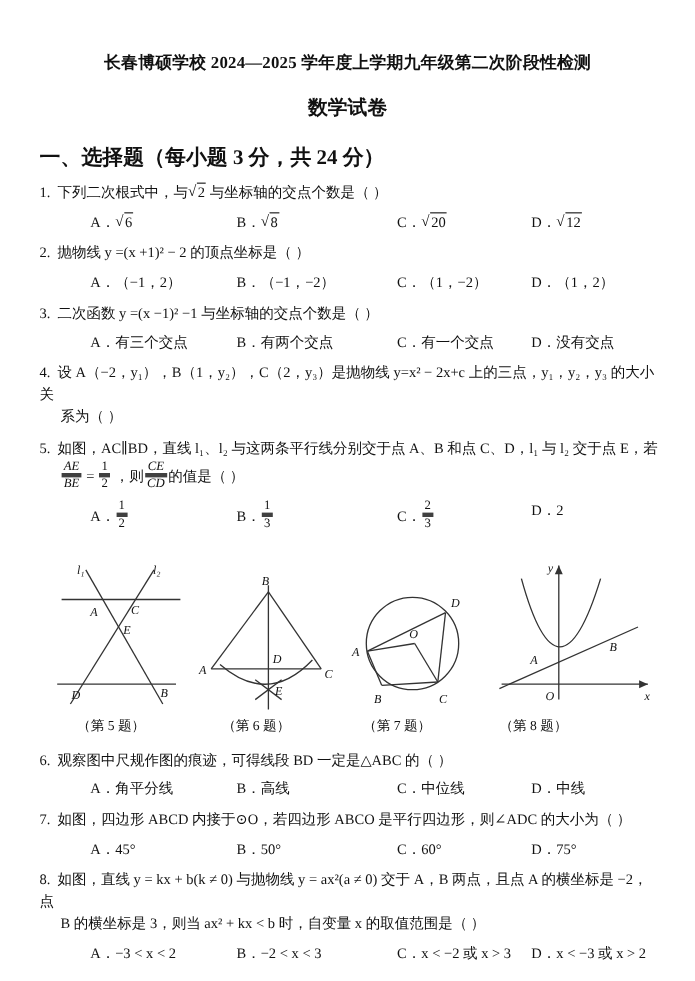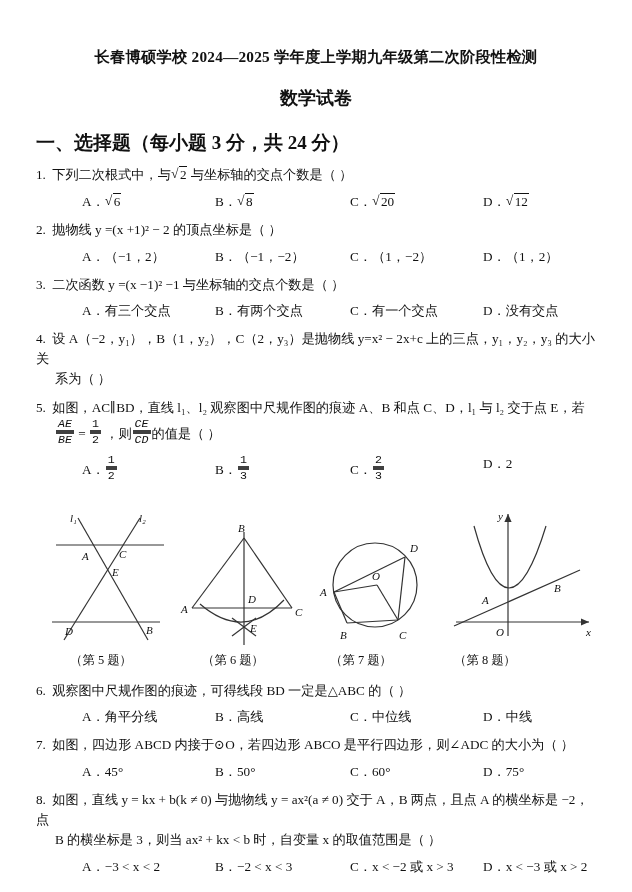--- a/index.html
+++ b/index.html
@@ -69,35 +69,34 @@
   }
   .opts.tall { height: 34px; }
   .opt {
     position: absolute;
     top: 0;
     white-space: nowrap;
     font-size: 13.2px;
   }
   .opt.o0 { left: 27px; }
   .opt.o1 { left: 160px; }
-  .opt.o2 { left: 295px; }
+  .opt.o2 { left: 306px; }
   .opt.o3 { left: 428px; }
 
   .num { margin-right: 3px; }
 
   
   i, .it { font-style: italic; }
   .frac {
     display: inline-block;
     vertical-align: -0.52em;
     text-align: center;
     font-size: 0.88em;
     line-height: 1.08;
     margin: 0 1px;
-    font-family: Liberation Mono, monospace;
   }
   .frac .nu { display: block; padding: 0 2px; }
   .frac .de { display: block; border-top: 4px solid #404040; padding: 0 2px; }
   .sqrt {
     display: inline-block;
     position: relative;
     padding-left: 8px;
   }
   .sqrt::before {
     content: "\221A";
@@ -189,21 +188,21 @@
     <span class="q-stem">
       <span class="num">4.</span>
       <span>设 A（−2，y₁），B（1，y₂），C（2，y₃）是抛物线 y=x² − 2x+c 上的三点，y₁，y₂，y₃ 的大小关</span>
     </span>
     <span class="q-cont">系为（      ）</span>
   </div>
 
   <div class="q">
     <span class="q-stem">
       <span class="num">5.</span>
-      <span>如图，AC∥BD，直线 l₁、l₂ 观察图中尺规作图的痕迹 A、B 和点 C、D，l₁ 与 l₂ 交于点 E，若</span>
+      <span>如图，AC∥BD，直线 l₁、l₂ 与这两条平行线分别交于点 A、B 和点 C、D，l₁ 与 l₂ 交于点 E，若</span>
     </span>
     <span class="q-cont">
       <span class="frac">
         <span class="nu it">AE</span>
         <span class="de it">BE</span>
       </span>
       <span>=</span>
       <span class="frac">
         <span class="nu">1</span>
         <span class="de">2</span>

